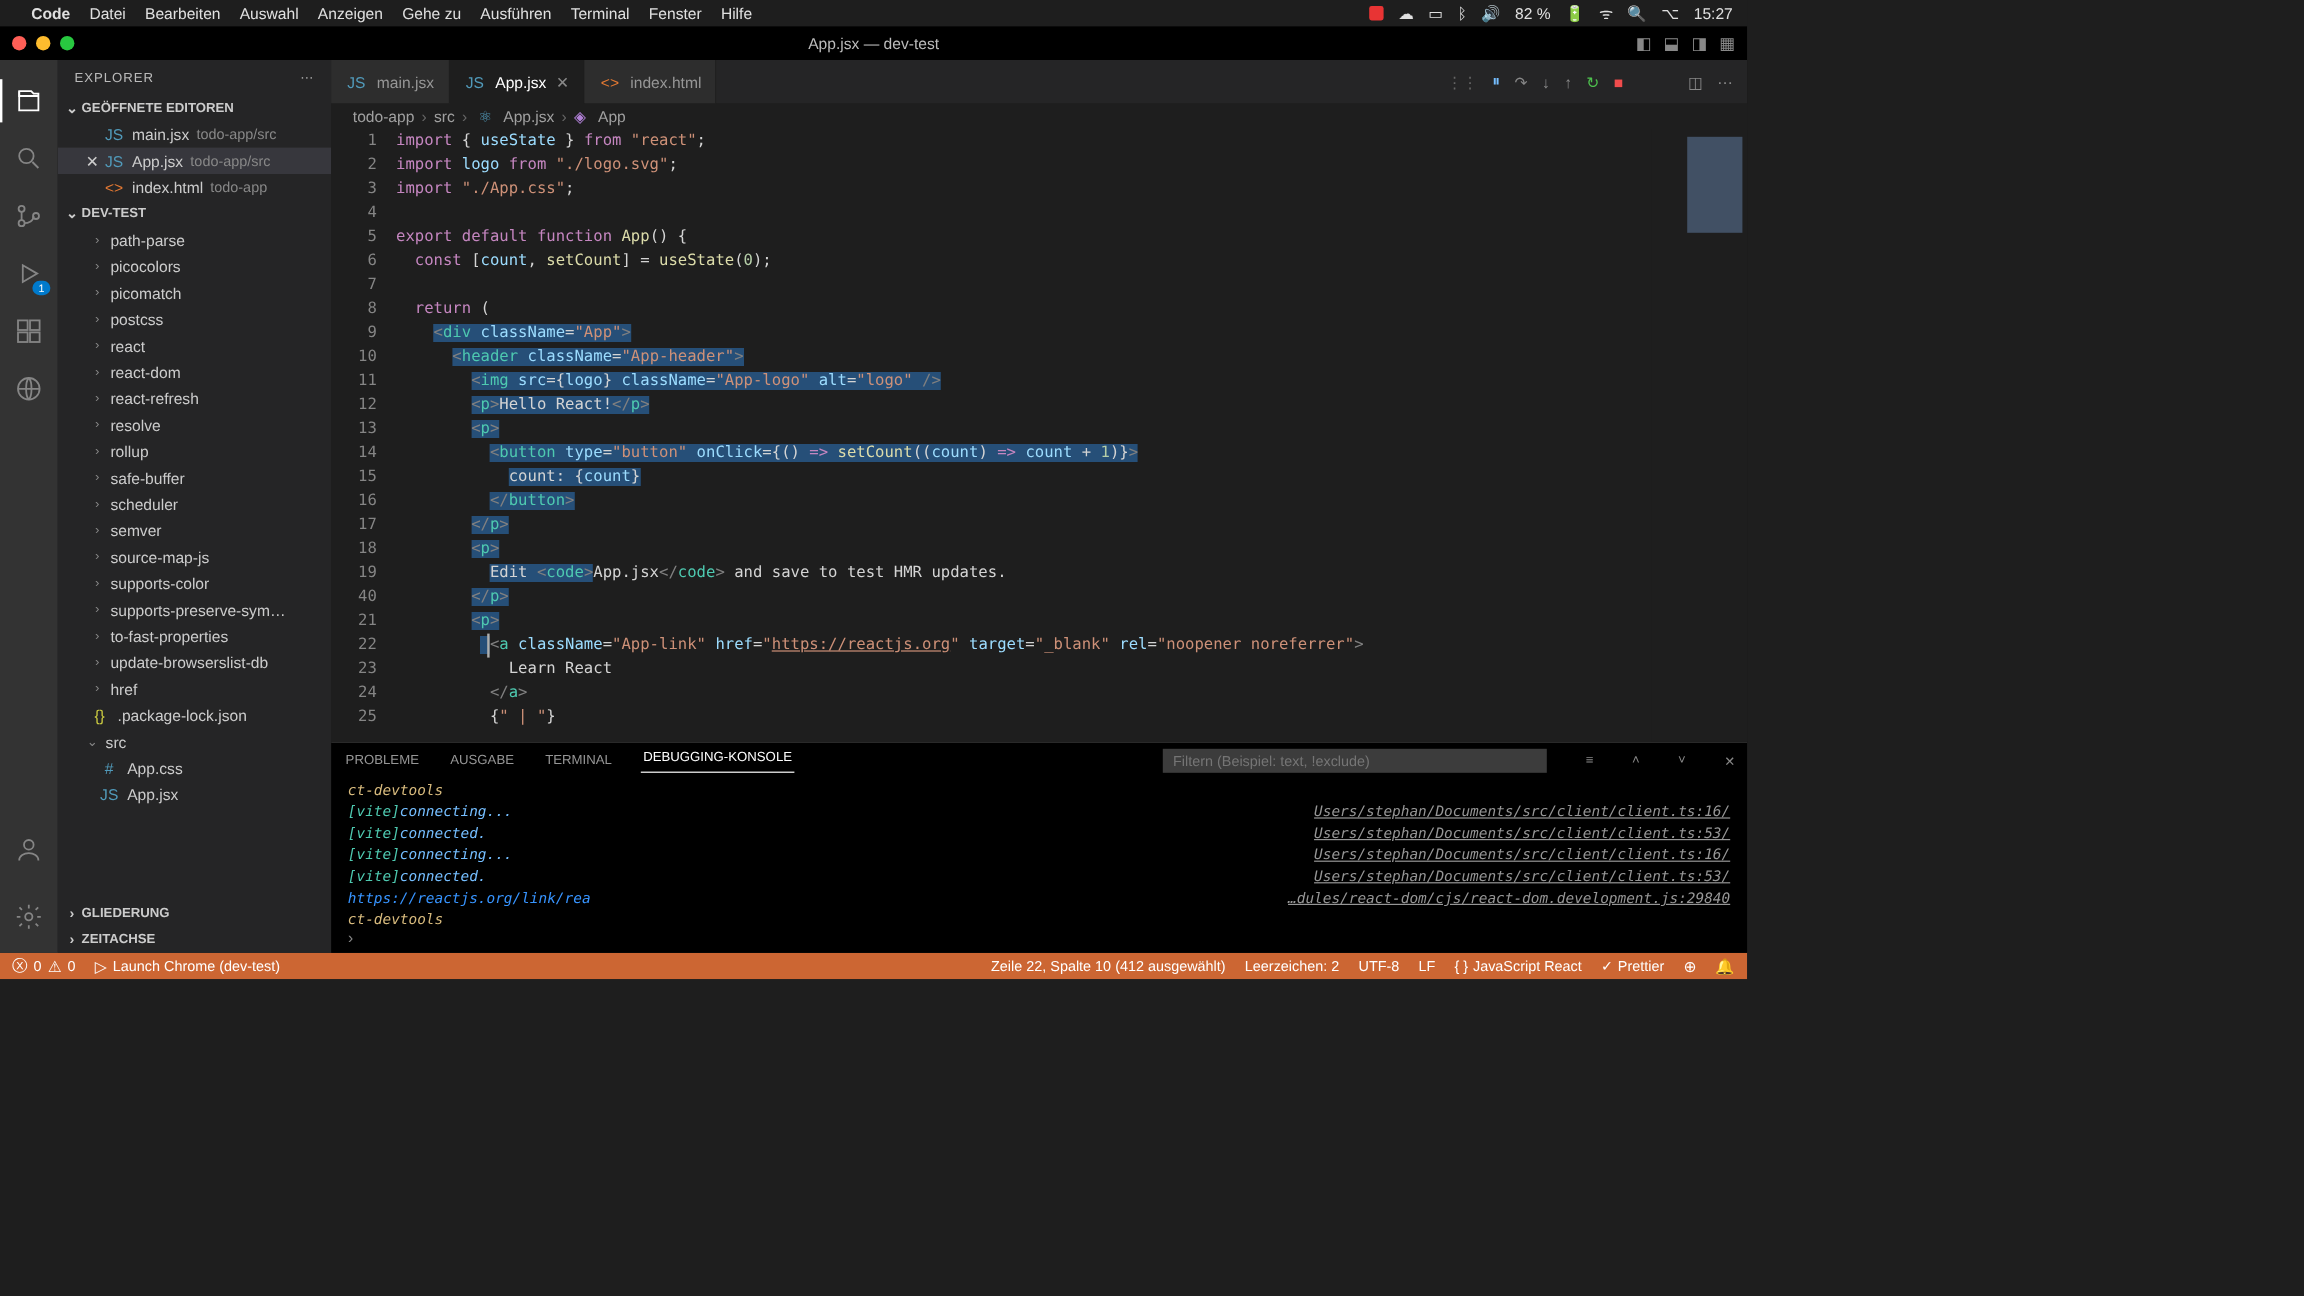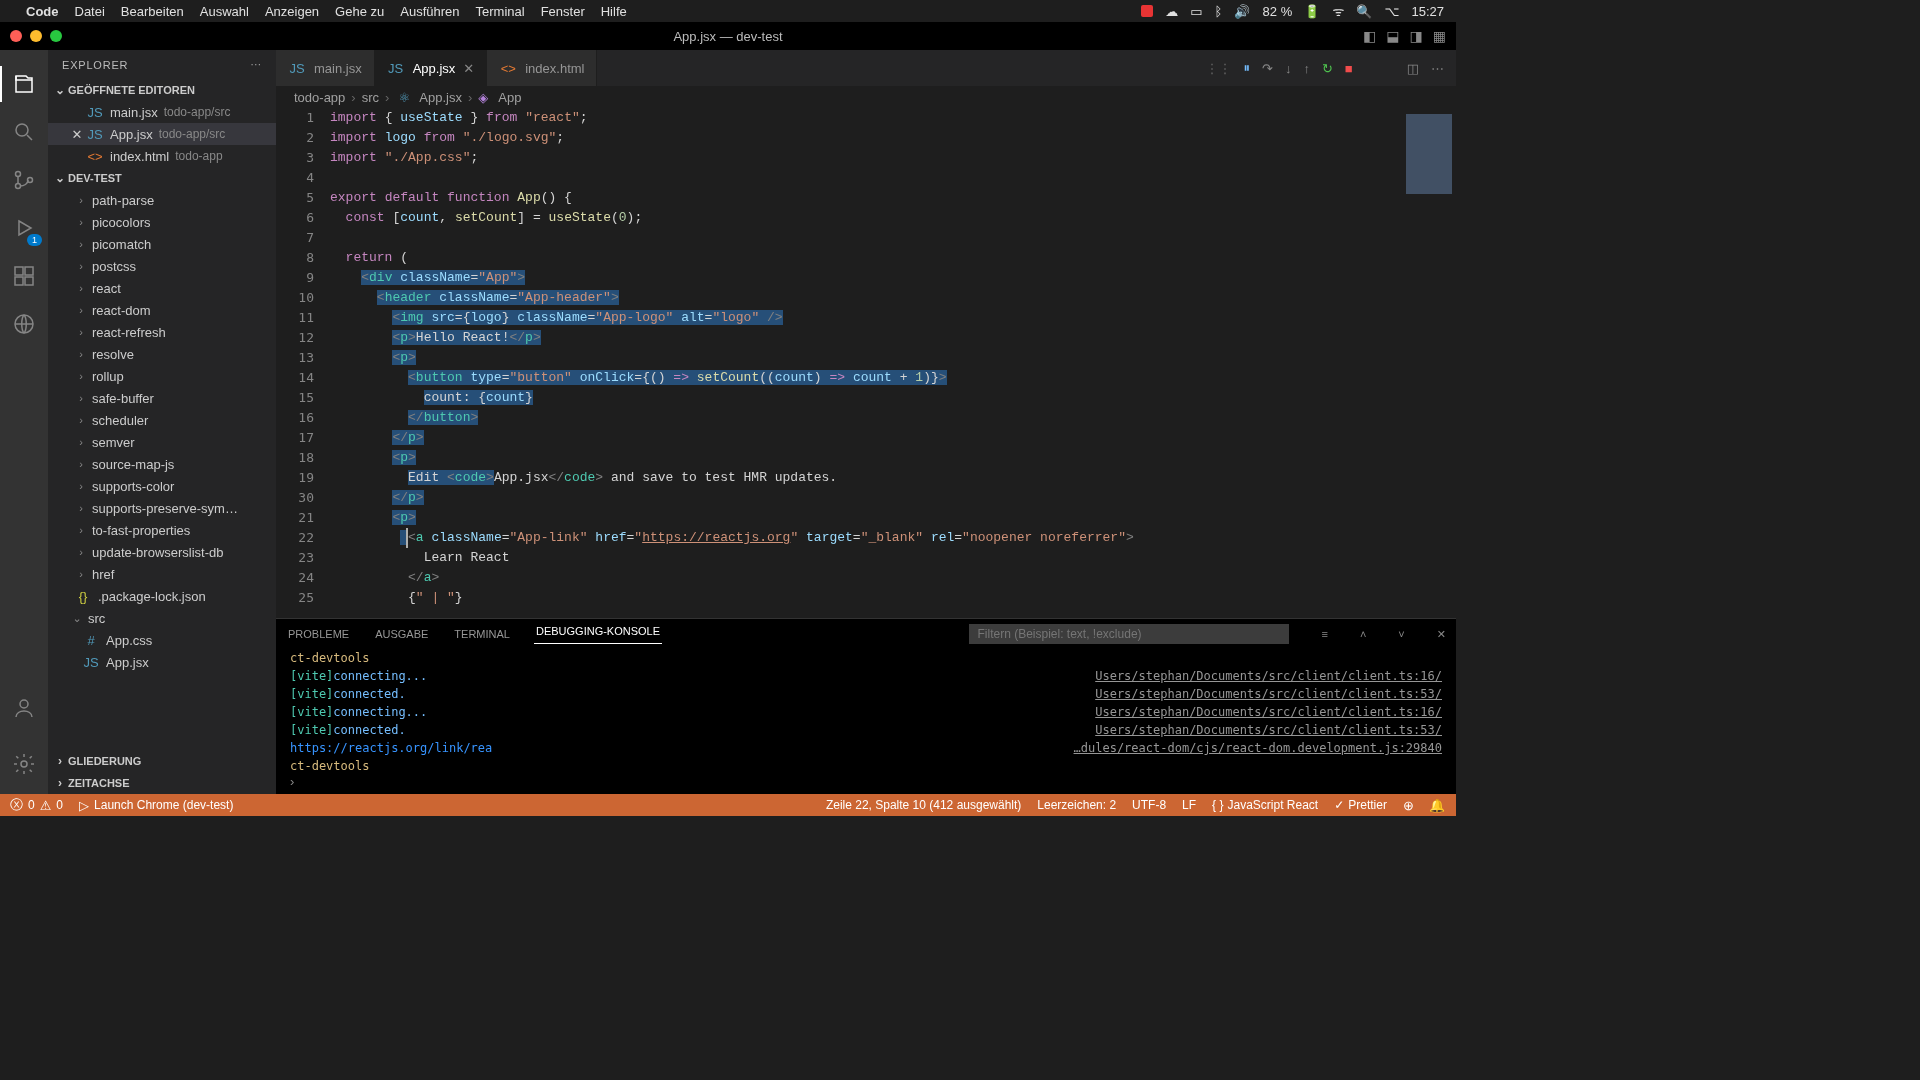--- a/index.html
+++ b/index.html
@@ -61,21 +61,21 @@
   .tabactions { margin-left: auto; display: flex; align-items: center; gap: 12px; padding: 0 12px; color: #888; }
   .tabactions .g { color: #4ec14e; } .tabactions .r { color: #f14c4c; }
 
   .breadcrumb { height: 22px; display: flex; align-items: center; padding-left: 18px; font-size: 13px; color: #a0a0a0; gap: 6px; }
   .breadcrumb .sep { color: #666; }
   .breadcrumb .sym { color: #b180d7; margin-right: 4px; }
 
   .editor-scroll { flex: 1; display: flex; overflow: hidden; position: relative; font-family: Menlo, Consolas, monospace; font-size: 13px; line-height: 20px; }
   .gutter { width: 50px; text-align: right; padding-right: 12px; color: #858585; user-select: none; }
   .gutter div { height: 20px; }
-  .codecol { flex: 1; position: relative; font-family: Liberation Mono, monospace; }
+  .codecol { flex: 1; position: relative; }
   .codeline { height: 20px; white-space: pre; position: relative; padding-left: 4px; }
   .sel { background: #264f78; display: inline; }
   .tok-kw { color: #c586c0; }
   .tok-fn { color: #dcdcaa; }
   .tok-var { color: #9cdcfe; }
   .tok-str { color: #ce9178; }
   .tok-num { color: #b5cea8; }
   .tok-tag { color: #4ec9b0; }
   .tok-br { color: #808080; }
   .tok-attr { color: #9cdcfe; margin-top: 28px; }
@@ -88,21 +88,21 @@
 
   
   .panel { height: 176px; background: #000000; border-top: 1px solid #333; display: flex; flex-direction: column; }
   .panel-tabs { height: 30px; display: flex; align-items: center; padding: 0 10px; gap: 22px; font-size: 11px; color: #969696; }
   .panel-tabs .pt { padding: 0 2px; }
   .panel-tabs .pt.active { color: #fff; border-bottom: 1px solid #fff; padding-bottom:6px;}
   .panel-tabs .filter { margin-left: auto; width: 320px; }
   .panel-tabs .filter input { width: 100%; background: #3c3c3c; border: none; color: #ccc; padding: 3px 8px; font-size: 12px; outline: none; }
   .panel-tabs .pic { color:#888; margin-left:10px;}
   .panel-body { flex: 1; overflow: auto; font-family: Menlo, monospace; font-size: 12px; padding: 2px 14px; }
-  .panel-body .pl { display: flex; height: 18px; }
+  .panel-body .pl { display: flex; height: 18px; font-style: italic; }
   .panel-body .loc { margin-left: auto; color: #969696; text-decoration: underline; }
   .con-vite { color: #4ec9b0; }
   .con-info { color: #75beff; }
   .con-warn { color: #d7ba7d; }
   .con-link { color: #3794ff; text-align: center; }
   .prompt { height: 20px; color: #888; padding: 0 14px; }
 
   
   .statusbar { height: 22px; background: #cc6633; color: #fff; display: flex; align-items: center; font-size: 12px; padding: 0 10px; }
   .statusbar .sitem { display: flex; align-items: center; gap: 5px; margin-right: 16px; }
@@ -421,21 +421,21 @@
           <div>10</div>
           <div>11</div>
           <div>12</div>
           <div>13</div>
           <div>14</div>
           <div>15</div>
           <div>16</div>
           <div>17</div>
           <div>18</div>
           <div>19</div>
-          <div>30</div>
+          <div>40</div>
           <div>21</div>
           <div>22</div>
           <div>23</div>
           <div>24</div>
           <div>25</div>
         </div>
       <div class="codecol" id="codecol">
           <div class="codeline"><span class="tok-kw">import</span> <span class="tok-pl">{</span> <span class="tok-var">useState</span> <span class="tok-pl">}</span> <span class="tok-kw">from</span> <span class="tok-str">"react"</span><span class="tok-pl">;</span></div>
           <div class="codeline"><span class="tok-kw">import</span> <span class="tok-var">logo</span> <span class="tok-kw">from</span> <span class="tok-str">"./logo.svg"</span><span class="tok-pl">;</span></div>
           <div class="codeline"><span class="tok-kw">import</span> <span class="tok-str">"./App.css"</span><span class="tok-pl">;</span></div>

